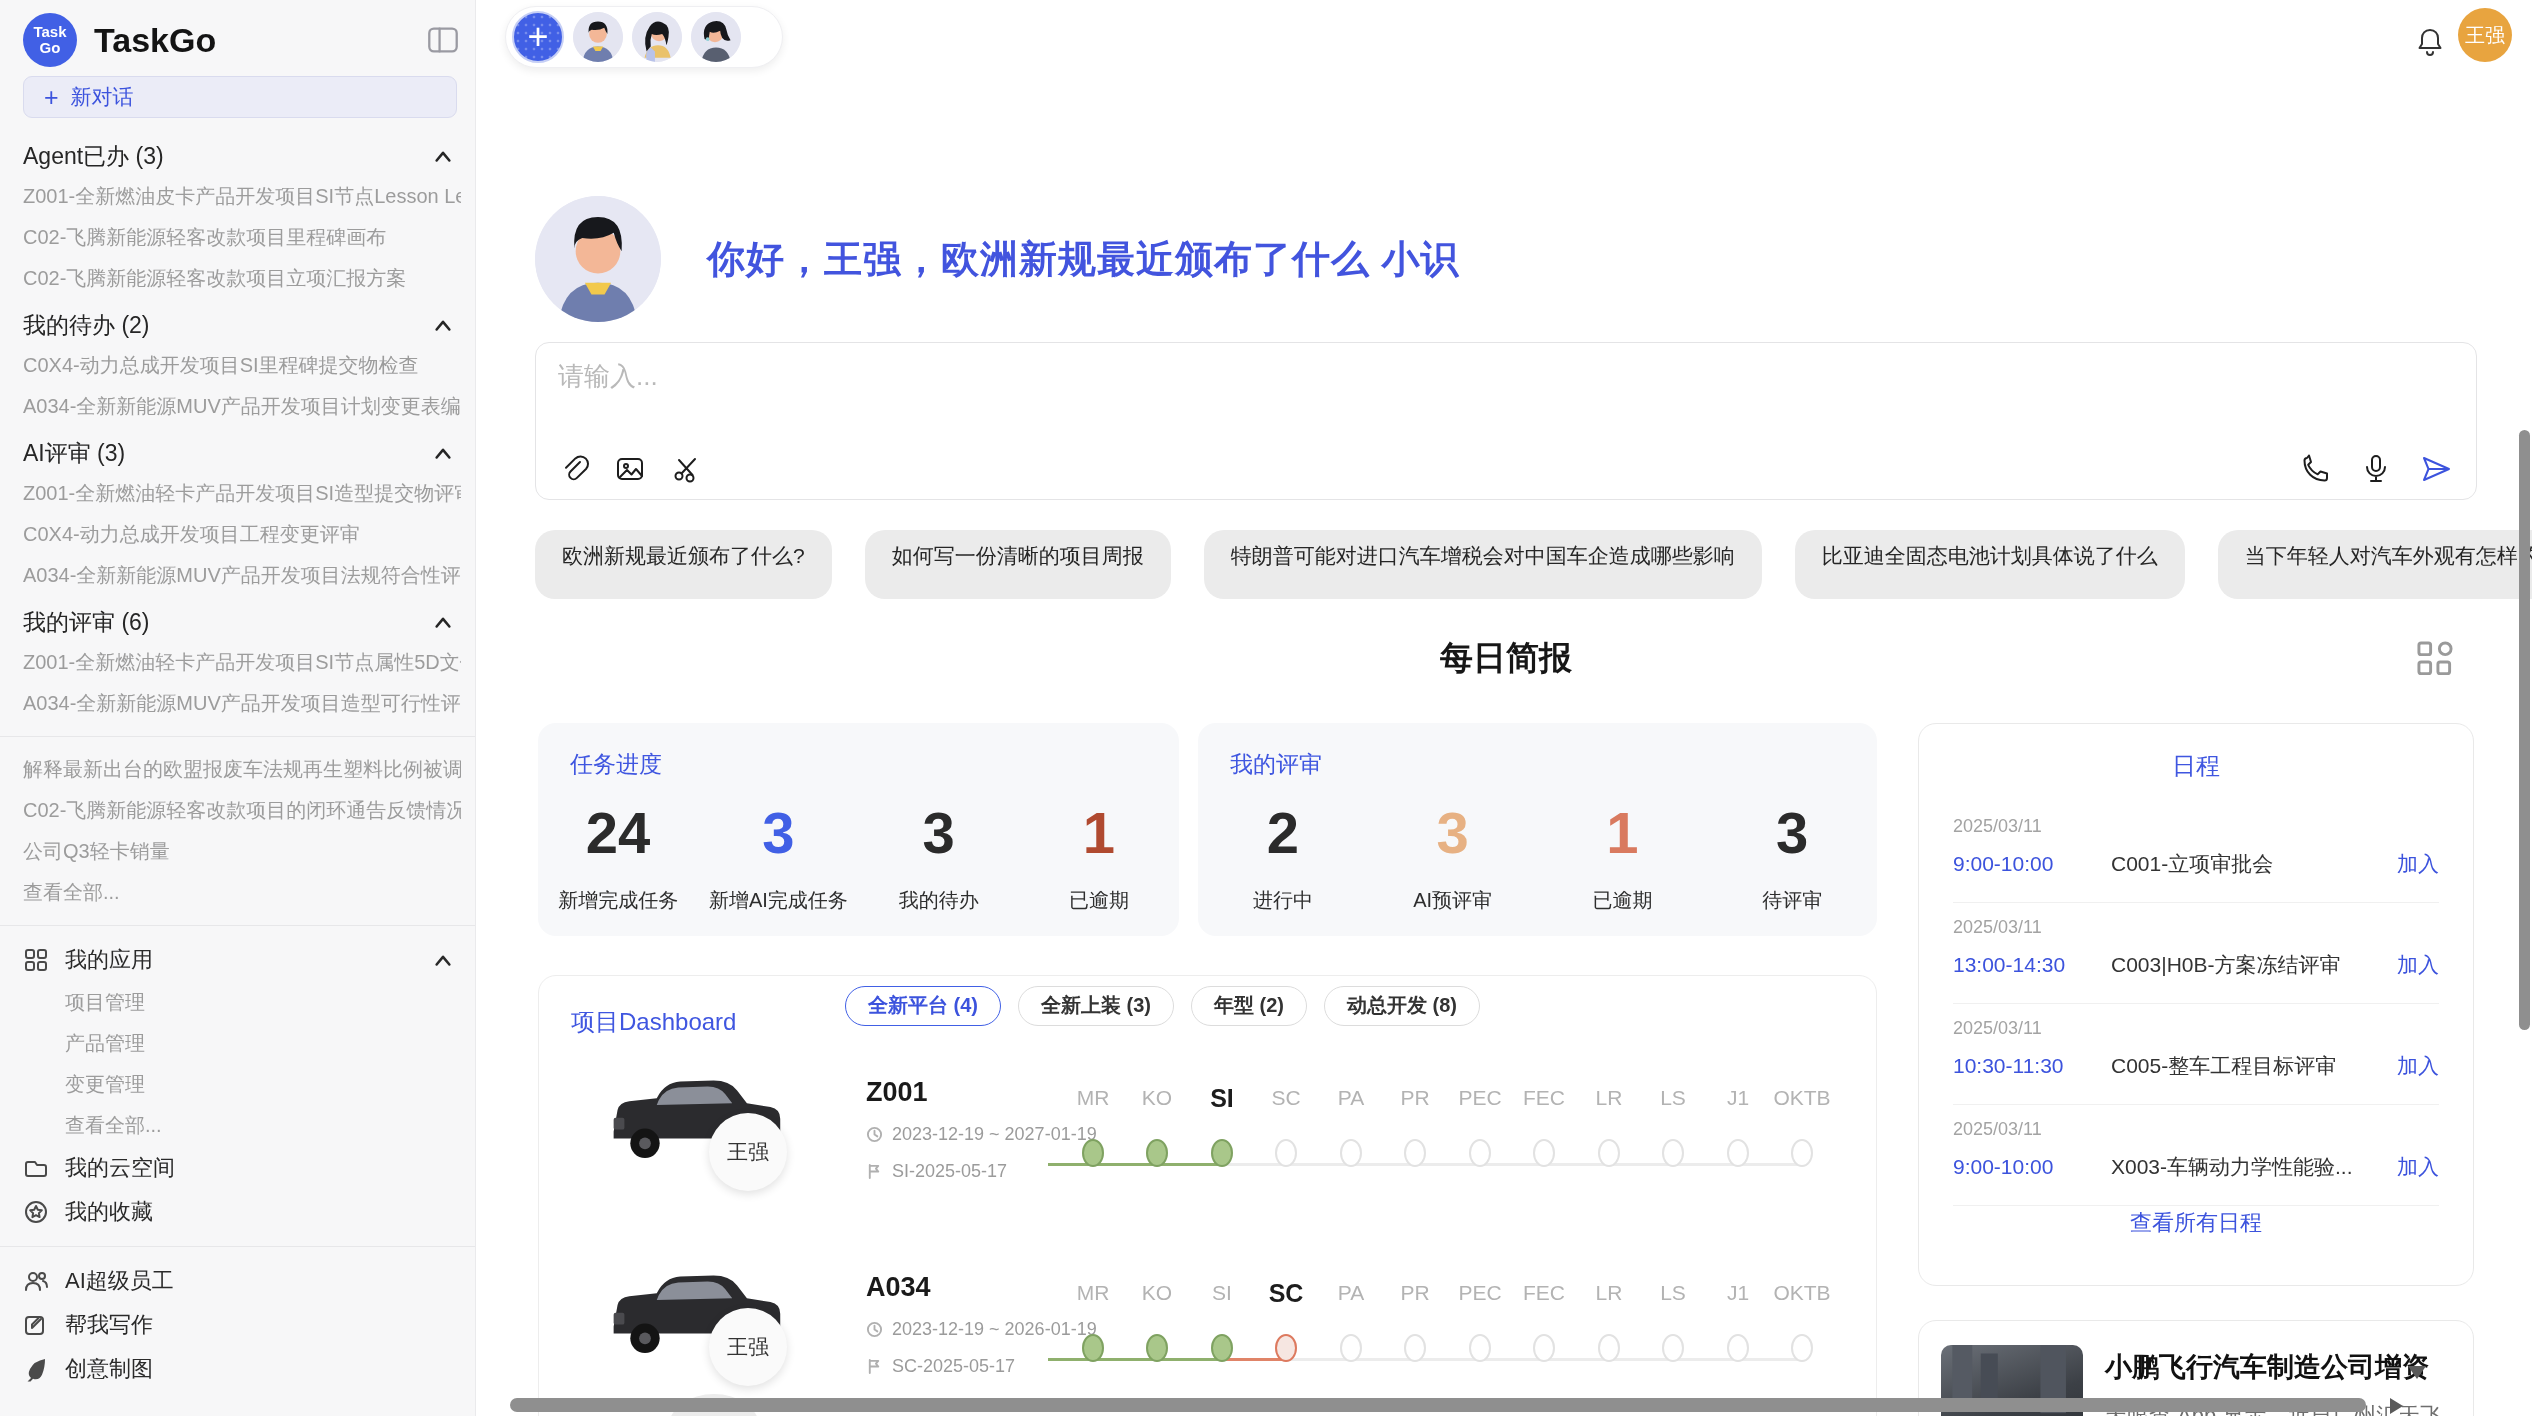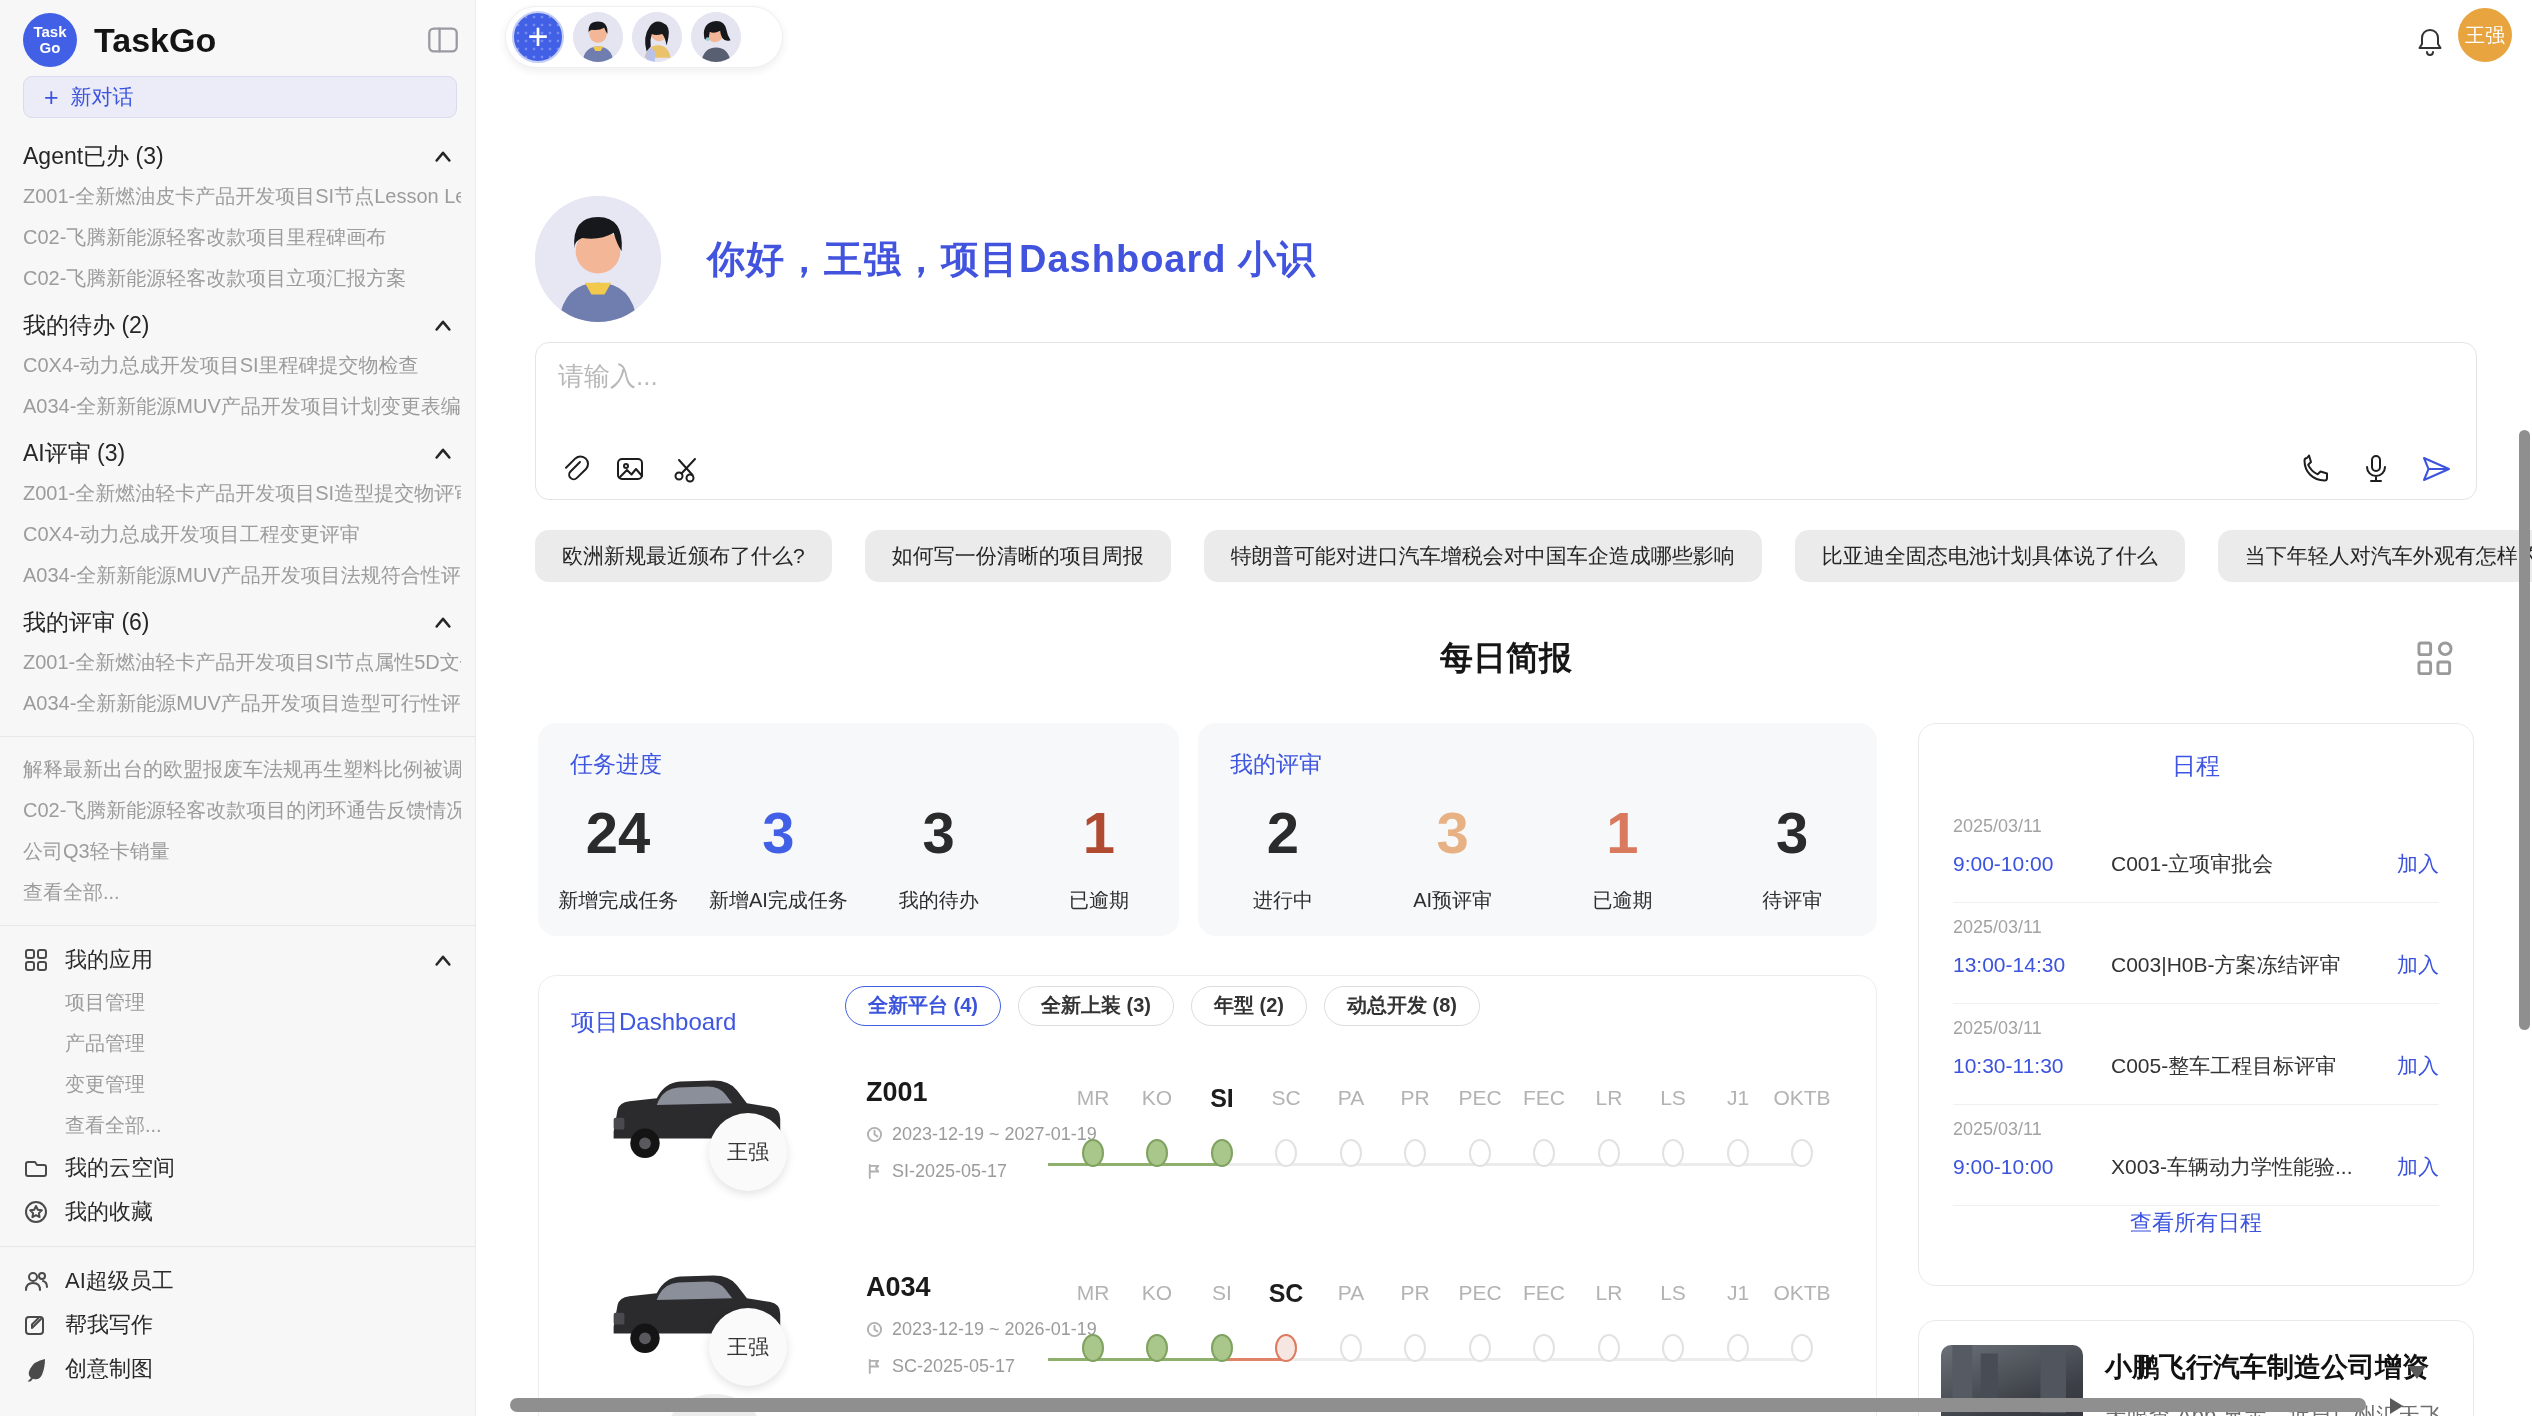--- a/index.html
+++ b/index.html
@@ -61,21 +61,21 @@
     border:none; outline:none; resize:none; font-size:26px; color:#444; background:transparent;
     font-family:"Liberation Sans","DejaVu Sans",sans-serif; }
   .composer textarea::placeholder { color:#b9b9b9; }
   .comp-icons-l { position:absolute; left:22px; bottom:14px; display:flex; gap:24px; }
   .comp-icons-r { position:absolute; right:24px; bottom:14px; display:flex; gap:28px; }
   .cicon { width:32px; height:32px; color:#1d1d1d; cursor:pointer; }
   .cicon.blue { color:#3c53dd; }
 
   
   .chips { position:absolute; left:535px; top:530px; display:flex; gap:33px; }
-  .chip { height:52px; line-height:52px; padding:0 27px; background:#ebebeb; border-radius:14px;
+  .chip { height:69px; line-height:52px; padding:0 27px; background:#ebebeb; border-radius:20px;
     font-size:21px; color:#262626; white-space:nowrap; cursor:pointer;text-align:center; }
 
   
   .brief-title { position:absolute; left:535px; top:636px; width:1942px; text-align:center;
     font-size:33px; font-weight:bold; color:#161616; }
   .brief-grid { position:absolute; left:2416px; top:640px; width:38px; height:38px; color:#9a9a9a; cursor:pointer; }
 
   .stat-card { position:absolute; top:723px; height:213px; background:#f7f8fa; border-radius:18px; }
   .stat-card .card-title { position:absolute; left:32px; top:26px; font-size:23px; color:#3f56e0; }
   .stats { position:absolute; left:0; right:0; top:78px; display:flex; }
@@ -336,21 +336,21 @@
   <div class="greet">
     <div class="greet-avatar">
       <svg viewBox="0 0 48 48">
           <circle cx="24" cy="24" r="24" fill="#e6e7f3"></circle>
           <path d="M9 48 q2-15 15-15 q13 0 15 15 z" fill="#6f7eae"></path>
           <path d="M19 33 h10 l-2.5 4.5 h-5 z" fill="#f2c94c"></path>
           <circle cx="24" cy="21" r="8.5" fill="#f3b797"></circle>
           <path d="M15 20 q-1-12 9-12 q10 0 9 13 q-2-3-3-7 q-5 3-12 2 q-3 1-3 4z" fill="#17181c"></path>
         </svg>
     </div>
-    <div class="greet-text">你好，王强，项目Dashboard 小识</div>
+    <div class="greet-text">你好，王强，欧洲新规最近颁布了什么 小识</div>
   </div>
 
   <div class="composer">
     <textarea placeholder="请输入..." style=""></textarea>
     <div class="comp-icons-l">
       <span class="cicon">
         <svg class="stroke" viewBox="0 0 32 32">
             <path d="M22 9 L12.5 18.5 a4.5 4.5 0 0 0 6.4 6.4 L28 16 a7.5 7.5 0 0 0-10.6-10.6 L8 14.8"></path>
           </svg>
       </span>

